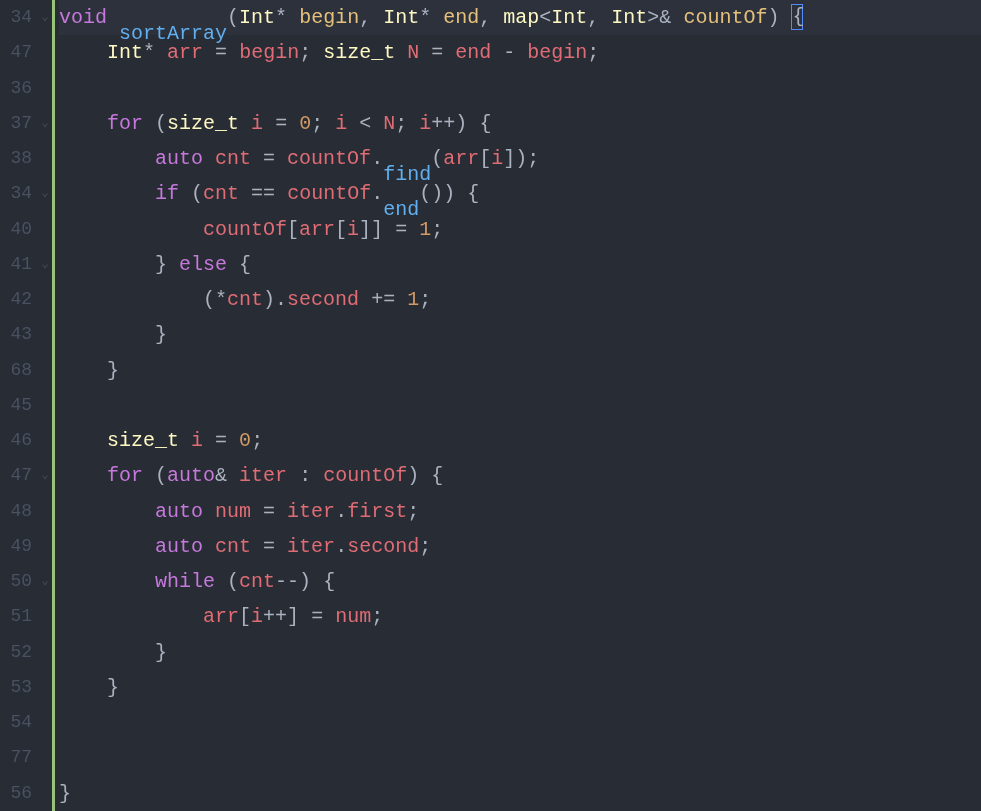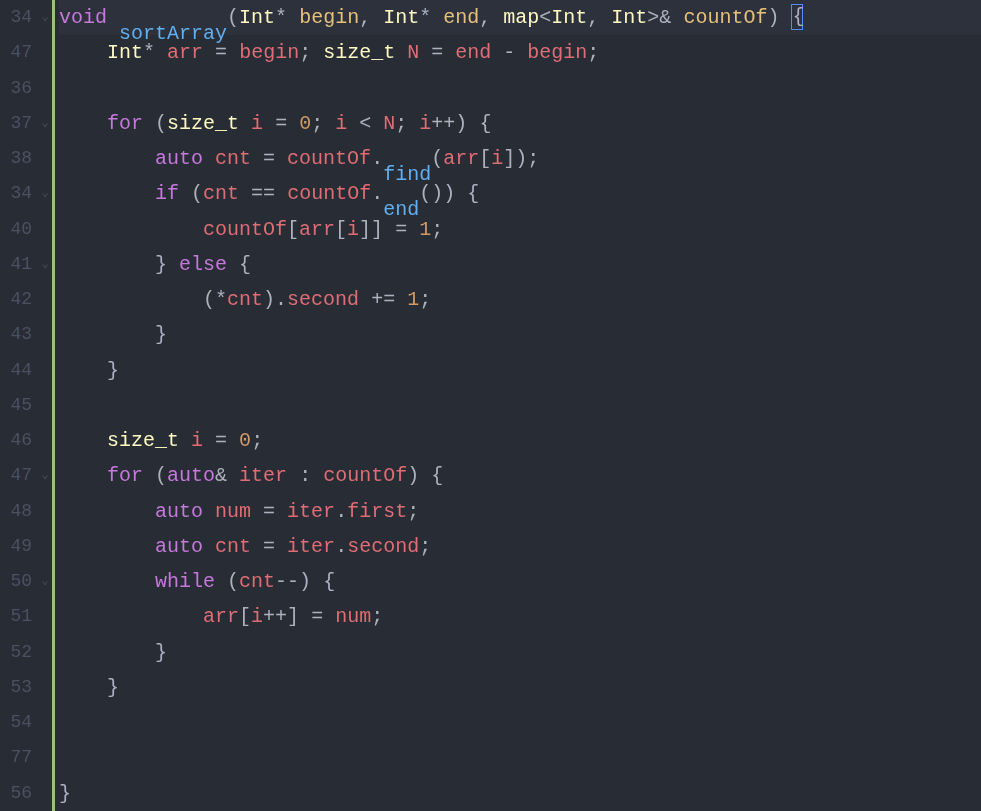--- a/index.html
+++ b/index.html
@@ -93,21 +93,21 @@
       <div class="gutter-line">34</div>
       <div class="gutter-line">47</div>
       <div class="gutter-line">36</div>
       <div class="gutter-line">37</div>
       <div class="gutter-line">38</div>
       <div class="gutter-line">34</div>
       <div class="gutter-line">40</div>
       <div class="gutter-line">41</div>
       <div class="gutter-line">42</div>
       <div class="gutter-line">43</div>
-      <div class="gutter-line">44</div>
+      <div class="gutter-line">68</div>
       <div class="gutter-line">45</div>
       <div class="gutter-line">46</div>
       <div class="gutter-line">47</div>
       <div class="gutter-line">48</div>
       <div class="gutter-line">49</div>
       <div class="gutter-line">50</div>
       <div class="gutter-line">51</div>
       <div class="gutter-line">52</div>
       <div class="gutter-line">53</div>
       <div class="gutter-line">54</div>

